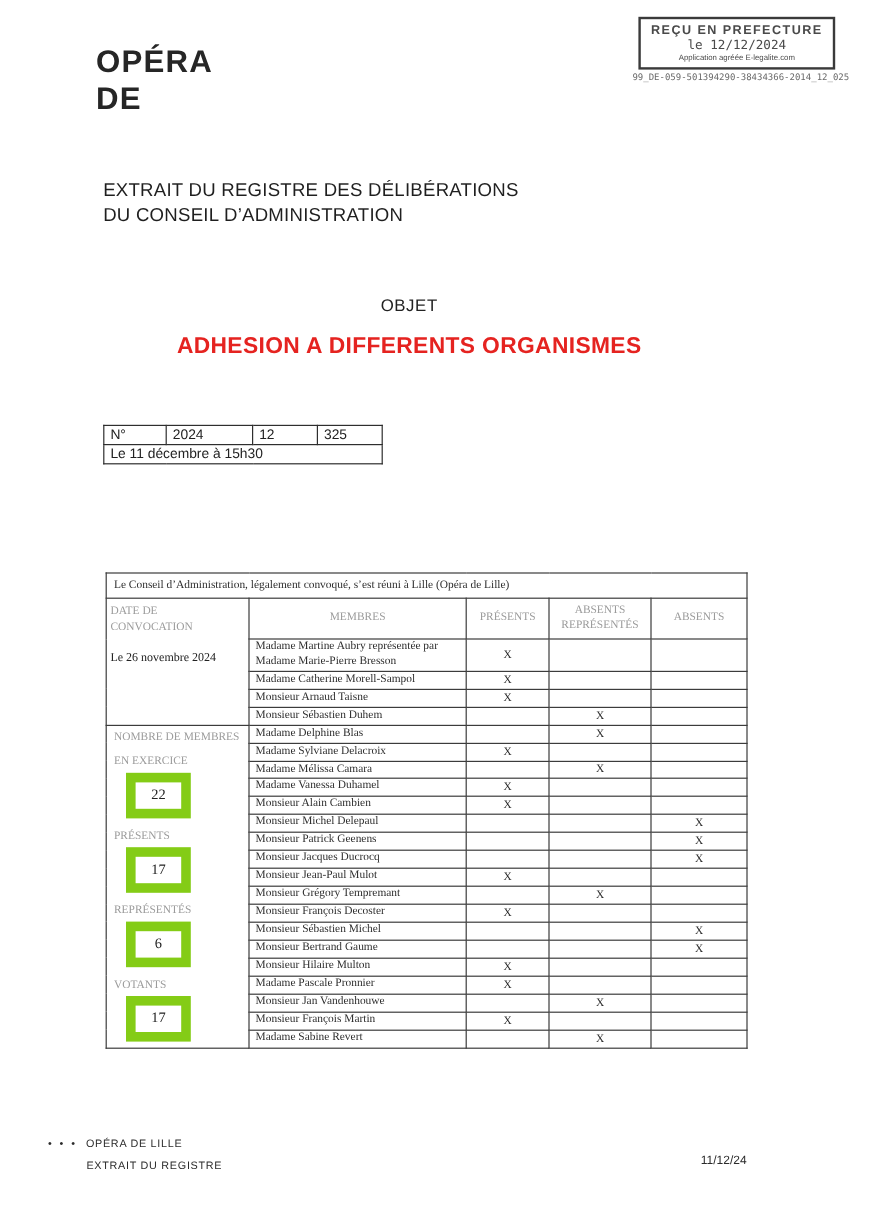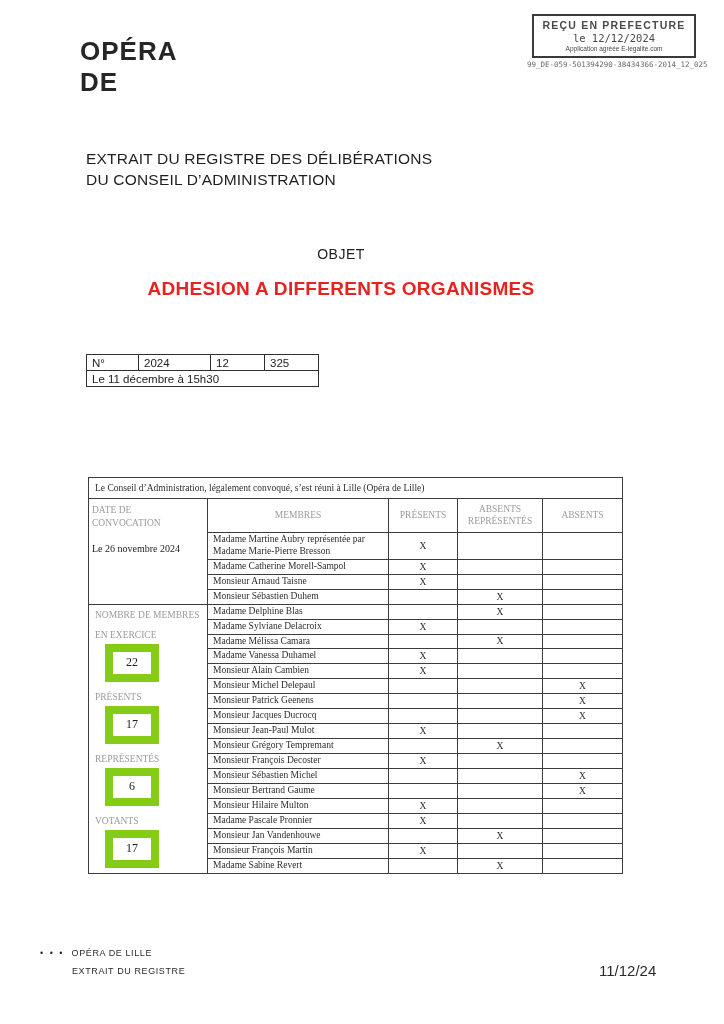--- a/index.html
+++ b/index.html
@@ -53,21 +53,21 @@
   .stat-label { color:#9b9b9b; margin-top:10px; }
   .stat-box {
     width:38px; height:22px; border:8px solid #84cc16; margin:4px 0 0 10px;
     display:flex; align-items:center; justify-content:center; font-size:12px; color:#222;
   }
 
   
   .footer-left { position:absolute; left:40px; top:948px; font-size:9px; color:#2b2b2b; letter-spacing:0.6px; }
   .footer-line2 { margin-top:8px; letter-spacing:0.6px;padding-left:32px; }
   .footer-dots { letter-spacing:2px; margin-right:4px; }
-  .footer-date { position:absolute; left:599px; top:962px; font-size:15px; color:#2b2b2b; }
+  .footer-date { position:absolute; left:584px; top:962px; font-size:10px; color:#2b2b2b; }
 </style>
 </head>
 <body>
 
 <div class="page">
 
   <div class="logo">
     <div class="logo-row">
       <span>OPÉRA</span>
       <span class="logo-bar" style="width:16px; margin-left:7px"></span>

